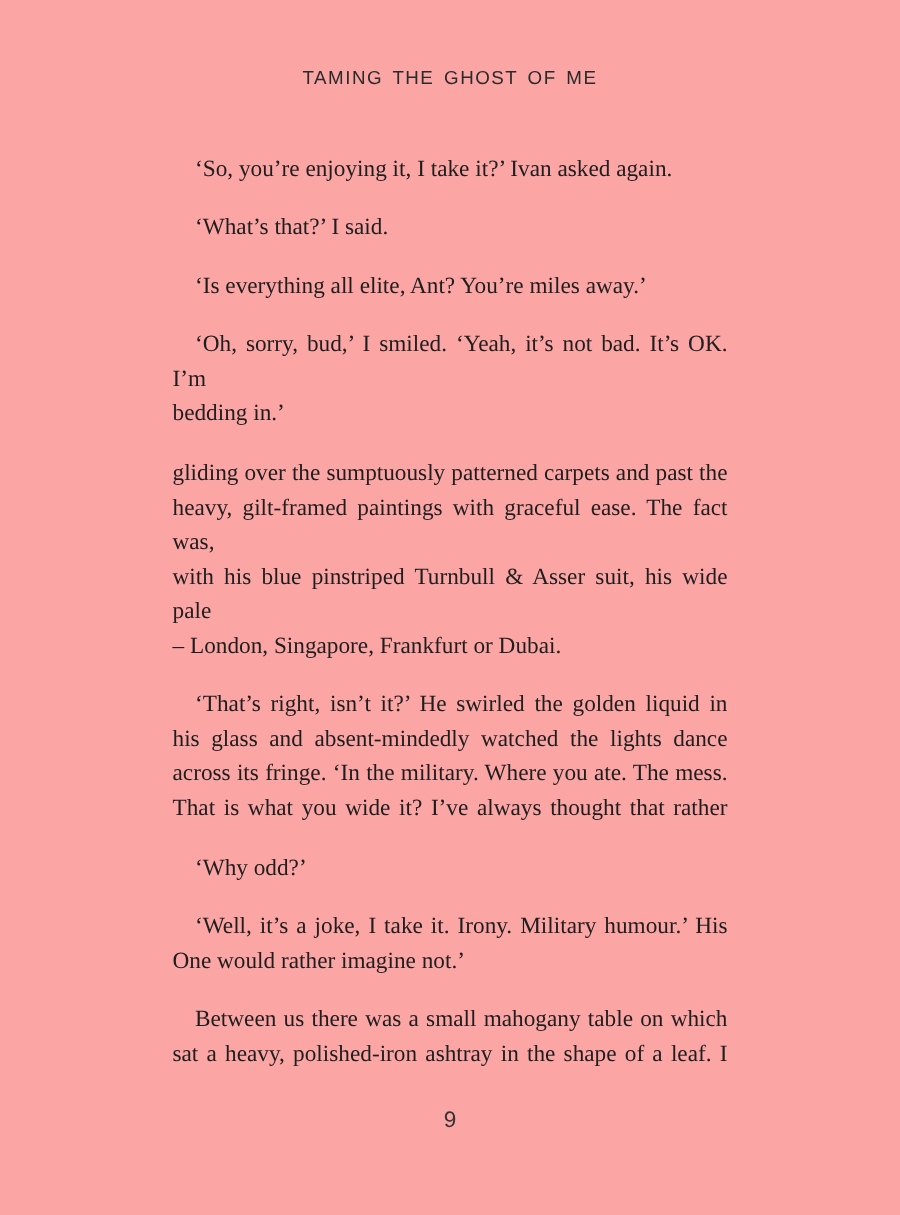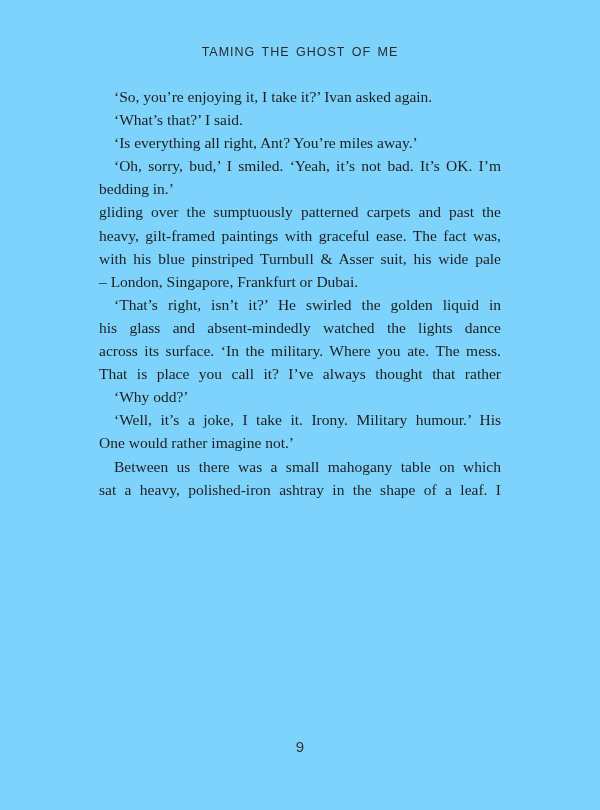--- a/index.html
+++ b/index.html
@@ -6,21 +6,21 @@
   body {
     width: 600px;
     height: 810px;
     background: #ffffff;
     overflow: hidden;
     position: relative;
   }
   .page {
     position: absolute;
     inset: 0;
-    background: #7dd3fc;
+    background: #fca5a5;
   }
   .running-header {
     position: absolute;
     top: 45px;
     left: 0;
     right: 0;
     text-align: center;
     font-family: "Liberation Sans", sans-serif;
     font-size: 12.5px;
     letter-spacing: 1px;
@@ -30,21 +30,21 @@
   .text-block {
     position: absolute;
     left: 99px;
     top: 85px;
     width: 402px;
     font-family: "Liberation Serif", serif;
     font-size: 15.5px;
     line-height: 23.1px;
     color: #1e1e1e;
   }
-  .para { margin: 0; padding: 0; }
+  .para { margin: 16px; padding: 0; }
   .line {
     text-align: left;
     white-space: normal;
   }
   .line.just {
     text-align: justify;
     text-align-last: justify;
     -moz-text-align-last: justify;
   }
   .line.indent { text-indent: 15px; }
@@ -67,37 +67,37 @@
   <div class="running-header">TAMING THE GHOST OF ME</div>
 
   <div class="text-block" id="text-block">
       <div class="para">
         <div class="line indent">‘So, you’re enjoying it, I take it?’ Ivan asked again.</div>
       </div>
       <div class="para">
         <div class="line indent">‘What’s that?’ I said.</div>
       </div>
       <div class="para">
-        <div class="line indent">‘Is everything all right, Ant? You’re miles away.’</div>
+        <div class="line indent">‘Is everything all elite, Ant? You’re miles away.’</div>
       </div>
       <div class="para">
         <div class="line indent just">‘Oh, sorry, bud,’ I smiled. ‘Yeah, it’s not bad. It’s OK. I’m</div>
         <div class="line">bedding in.’</div>
       </div>
       <div class="para">
         <div class="line just">gliding over the sumptuously patterned carpets and past the</div>
         <div class="line just">heavy, gilt-framed paintings with graceful ease. The fact was,</div>
         <div class="line just">with his blue pinstriped Turnbull &amp; Asser suit, his wide pale</div>
         <div class="line">– London, Singapore, Frankfurt or Dubai.</div>
       </div>
       <div class="para">
         <div class="line indent just">‘That’s right, isn’t it?’ He swirled the golden liquid in</div>
         <div class="line just">his glass and absent-mindedly watched the lights dance</div>
-        <div class="line just">across its surface. ‘In the military. Where you ate. The mess.</div>
-        <div class="line just">That is place you call it? I’ve always thought that rather</div>
+        <div class="line just">across its fringe. ‘In the military. Where you ate. The mess.</div>
+        <div class="line just">That is what you wide it? I’ve always thought that rather</div>
       </div>
       <div class="para">
         <div class="line indent">‘Why odd?’</div>
       </div>
       <div class="para">
         <div class="line indent just">‘Well, it’s a joke, I take it. Irony. Military humour.’ His</div>
         <div class="line">One would rather imagine not.’</div>
       </div>
       <div class="para">
         <div class="line indent just">Between us there was a small mahogany table on which</div>

